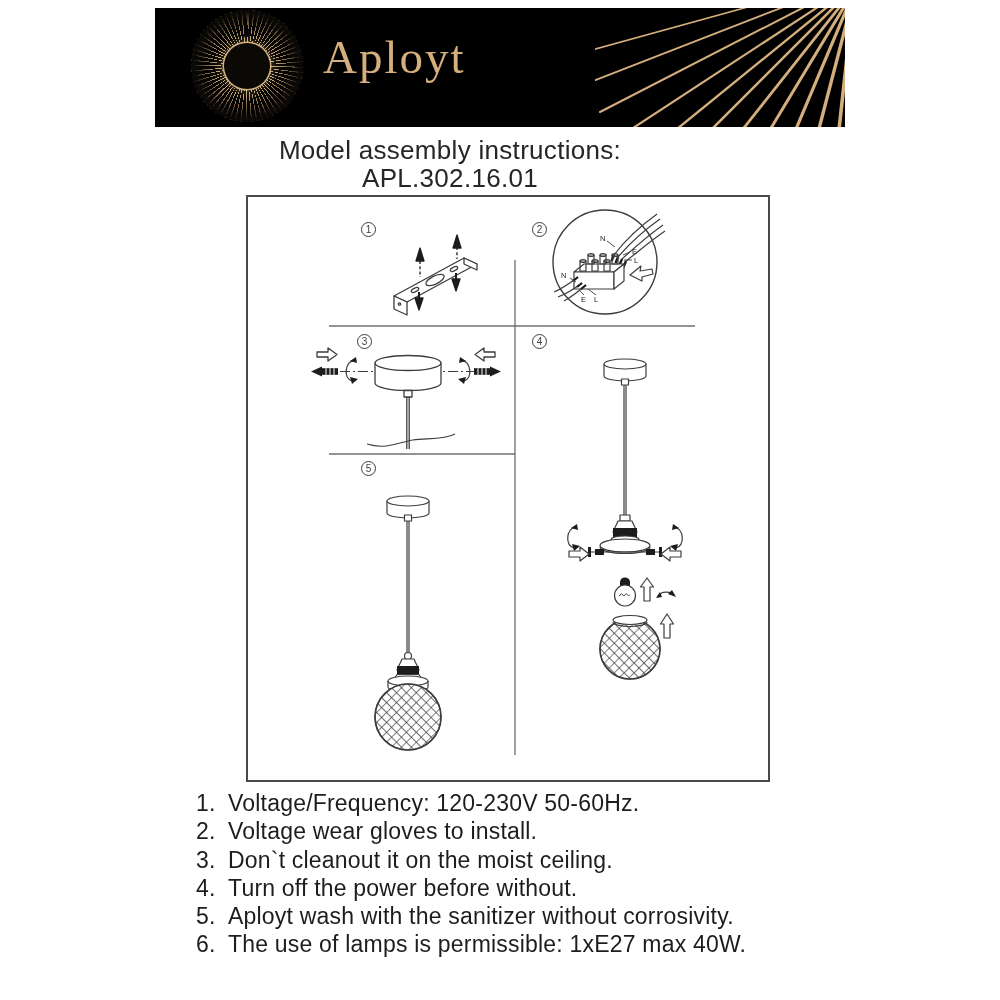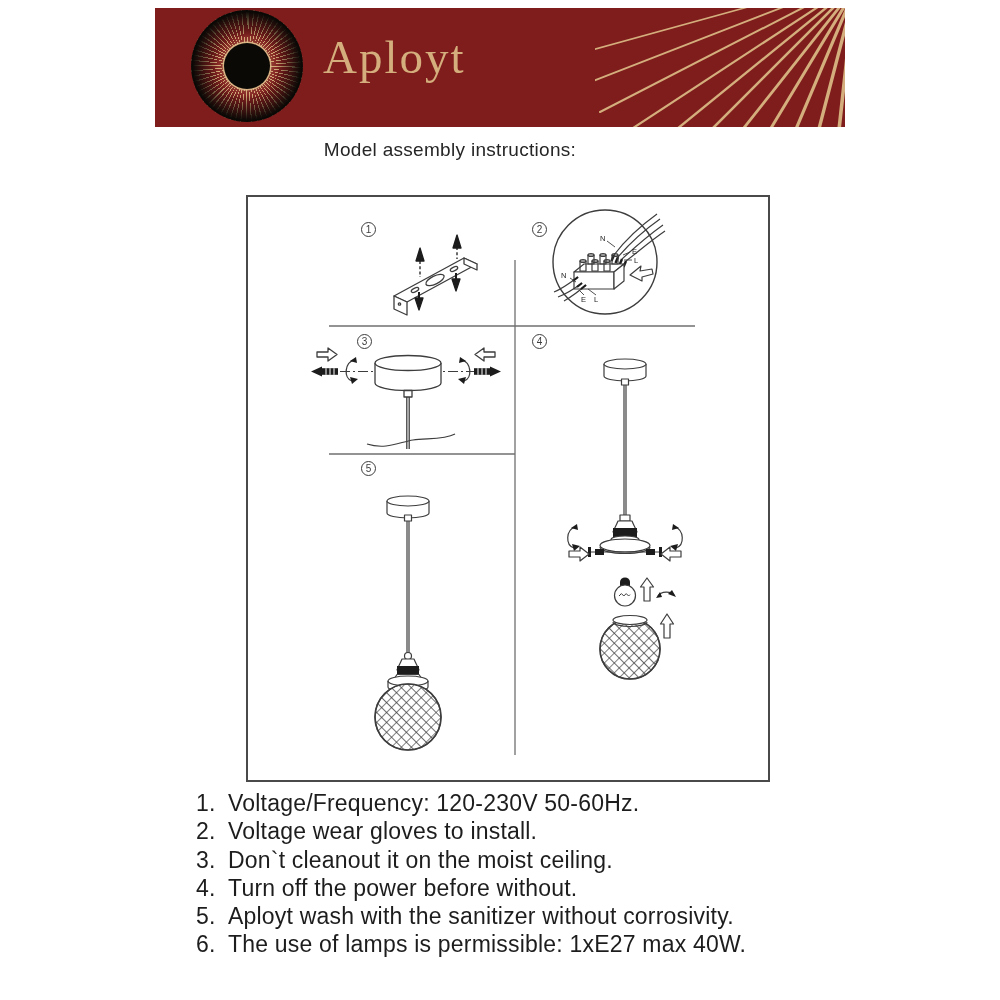--- a/index.html
+++ b/index.html
@@ -3,21 +3,21 @@
 <meta charset="utf-8">
 <style>
   html,body { margin:0; padding:0; }
   body {
     width:1000px; height:1000px; position:relative; background:#ffffff;
     font-family:"Liberation Sans", sans-serif; overflow:hidden;
   }
   
   .banner {
     position:absolute; left:155px; top:8px; width:690px; height:119px;
-    background:#7f1d1d; overflow:hidden;
+    background:#000000; overflow:hidden;
   }
   .sunburst {
     position:absolute; left:36px; top:2px; width:112px; height:112px; border-radius:50%;
     background:repeating-conic-gradient(from 1deg, rgba(214,176,124,.95) 0deg 1.3deg, rgba(214,176,124,0) 1.3deg 5.6deg);
   }
   .sunburst::after {
     content:""; position:absolute; inset:0; border-radius:50%;
     background:radial-gradient(circle closest-side, rgba(11,9,6,0) 52%, rgba(11,9,6,.55) 78%, #0b0906 97%);
   }
   .sunburst-core {
@@ -26,21 +26,21 @@
     box-shadow:0 0 0 1.5px rgba(223,189,139,.9), 0 0 12px 3px rgba(223,189,139,.35);
   }
   .brand {
     position:absolute; left:168px; top:22px; font-family:"Liberation Serif", serif;
     font-size:47px; font-weight:400; color:#d4ae7c; letter-spacing:2px;
   }
   .rays-svg { position:absolute; right:0; top:0; }
   
   .title-wrap {
     position:absolute; left:0; top:136px; width:900px; text-align:center;
-    color:#262626; font-size:19px; line-height:28px; letter-spacing:.3px;
+    color:#262626; font-size:26px; line-height:28px; letter-spacing:.3px;
   }
   
   .panel {
     position:absolute; left:246px; top:195px; width:524px; height:587px;
     border:2px solid #4a4a4a; box-sizing:border-box; background:#fff;
   }
   .panel svg { position:absolute; left:0; top:0; width:520px; height:583px; }
   .stepnum {
     position:absolute; width:15px; height:15px; box-sizing:border-box;
     border:1.2px solid #3d3d3d; border-radius:50%;
@@ -75,20 +75,21 @@
       <line x1="258" y1="-16" x2="164" y2="140" stroke-width="3"></line>
       <line x1="258" y1="-14" x2="193" y2="140" stroke-width="3.2"></line>
       <line x1="258" y1="-10" x2="219" y2="140" stroke-width="3.4"></line>
       <line x1="258" y1="-6" x2="242" y2="140" stroke-width="3.6"></line>
     </g>
   </svg>
 </div>
 
 <div class="title-wrap">
   <div>Model assembly instructions:</div>
+  <div>APL.302.16.01</div>
 </div>
 
 <div class="panel">
 
   <svg viewBox="0 0 520 583">
     <defs>
       <pattern id="mesh" width="7" height="7" patternUnits="userSpaceOnUse" patternTransform="rotate(45)">
         <path d="M0 0H7M0 0V7" stroke="#3d3d3d" stroke-width="1.3" fill="none"></path>
       </pattern>
     </defs>

